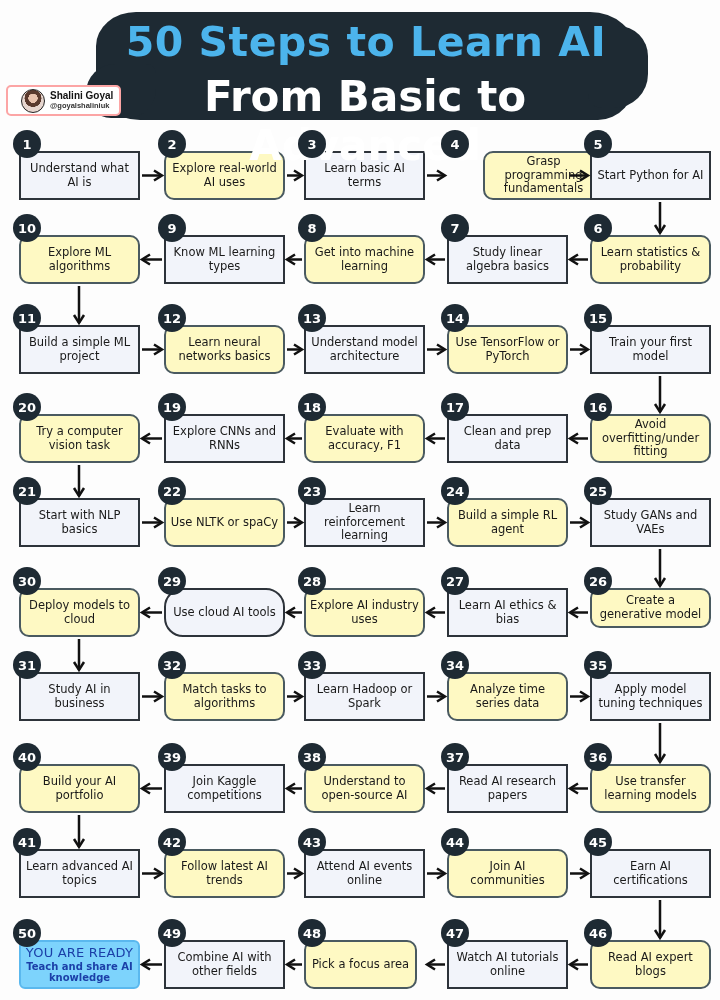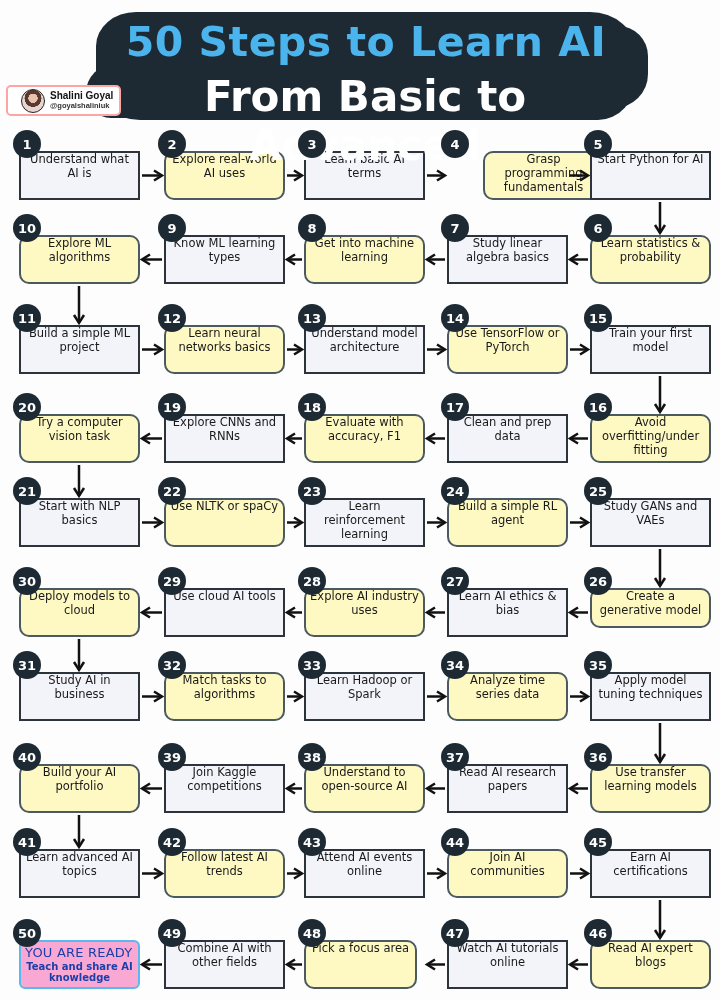--- a/index.html
+++ b/index.html
@@ -39,27 +39,27 @@
     background: radial-gradient(circle at 50% 38%, #e9c3ae 0 26%, #5a3a2e 27% 48%, #e7d6cf 49%);
     flex: none;
   }
   .author-text { margin-left: 5px; line-height: 1.05; }
   .author-name { font-family: "Liberation Sans", sans-serif; font-weight: bold; font-size: 10px; color: #111; }
   .author-handle { font-family: "Liberation Sans", sans-serif; font-weight: bold; font-size: 7.5px; color: #333; }
 
   .step-box {
     position: absolute; width: 121px; height: 49px;
     border: 2px solid #2d333a; background: #f2f4fa;
-    display: flex; align-items: flex-start; justify-content: center; text-align: center;
+    display: flex; align-items: center; justify-content: center; text-align: center;
     font-family: "DejaVu Sans", sans-serif; font-size: 11.5px; line-height: 1.2; color: #1a1a1a;
     padding: 0 4px;
   }
   .step-box.cyan { background: #fef9c3; border-color: #4a5a60; border-radius: 10px; }
   .step-box.final {
-    background: #f9a8d4; border-color: #5ab8ee; border-radius: 6px; flex-direction: column; line-height: 1.1;
+    background: #7dd3fc; border-color: #5ab8ee; border-radius: 6px; flex-direction: column; line-height: 1.1;
   }
   .final-head { color: #1b3fa8; font-size: 13px; font-weight: normal; letter-spacing: 0.2px; }
   .final-sub { color: #1b3fa8; font-size: 10px; font-weight: bold; }
 
   .badge {
     position: absolute; width: 28px; height: 28px; border-radius: 50%;
     background: #1e2a33; color: #ffffff; font-family: "DejaVu Sans", sans-serif;
     font-weight: bold; font-size: 13px; display: flex; align-items: center; justify-content: center;
     z-index: 4;
   }
@@ -358,21 +358,21 @@
     <div class="step-box cyan" style="left: 304px; top: 588px; width: 121px; height: 49px;">
       <span>Explore AI industry uses</span>
     </div>
     <div class="badge" style="left: 298px; top: 567px;">28</div>
     <div class="arrow" style="left: 0px; top: 0px;">
       <svg width="1" height="1">
         <line x1="302" y1="612.5" x2="287" y2="612.5" stroke="#111" stroke-width="2.5"></line>
         <polyline points="295,607.5 287,612.5 295,617.5" fill="none" stroke="#111" stroke-width="2.5" stroke-linejoin="miter"></polyline>
       </svg>
     </div>
-    <div class="step-box" style="left: 164px; top: 588px; width: 121px; height: 49px;">
+    <div class="step-box" style="left: 164px; top: 588px; width: 121px; height: 49px; border-radius: 19px;">
       <span>Use cloud AI tools</span>
     </div>
     <div class="badge" style="left: 158px; top: 567px;">29</div>
     <div class="arrow" style="left: 0px; top: 0px;">
       <svg width="1" height="1">
         <line x1="162" y1="612.5" x2="142" y2="612.5" stroke="#111" stroke-width="2.5"></line>
         <polyline points="150,607.5 142,612.5 150,617.5" fill="none" stroke="#111" stroke-width="2.5" stroke-linejoin="miter"></polyline>
       </svg>
     </div>
     <div class="step-box cyan" style="left: 19px; top: 588px; width: 121px; height: 49px;">

